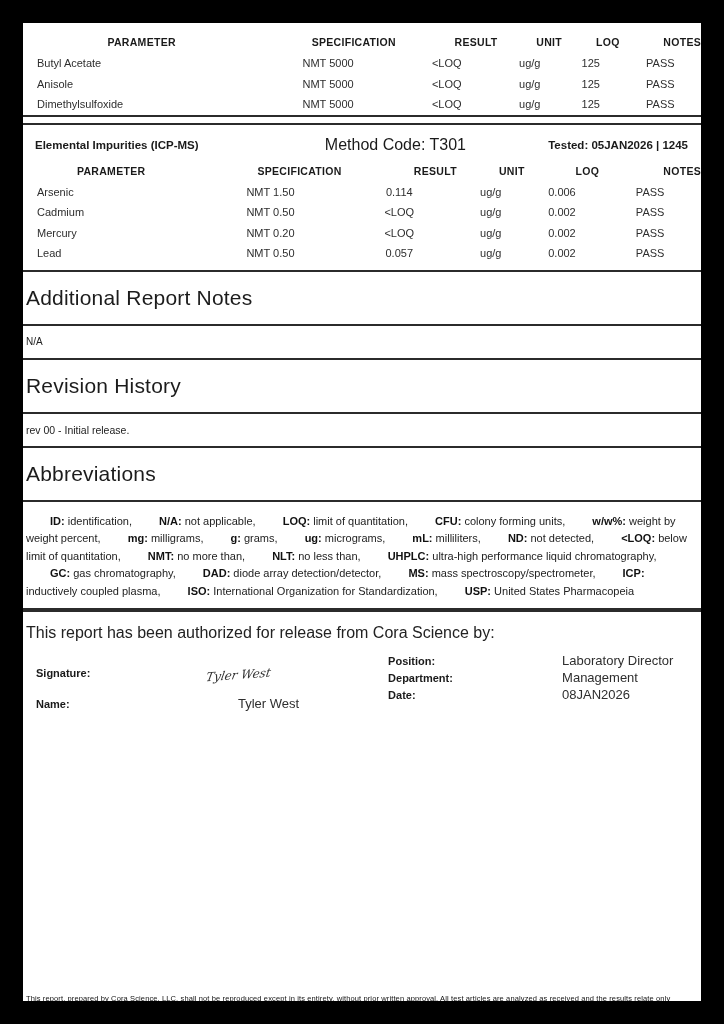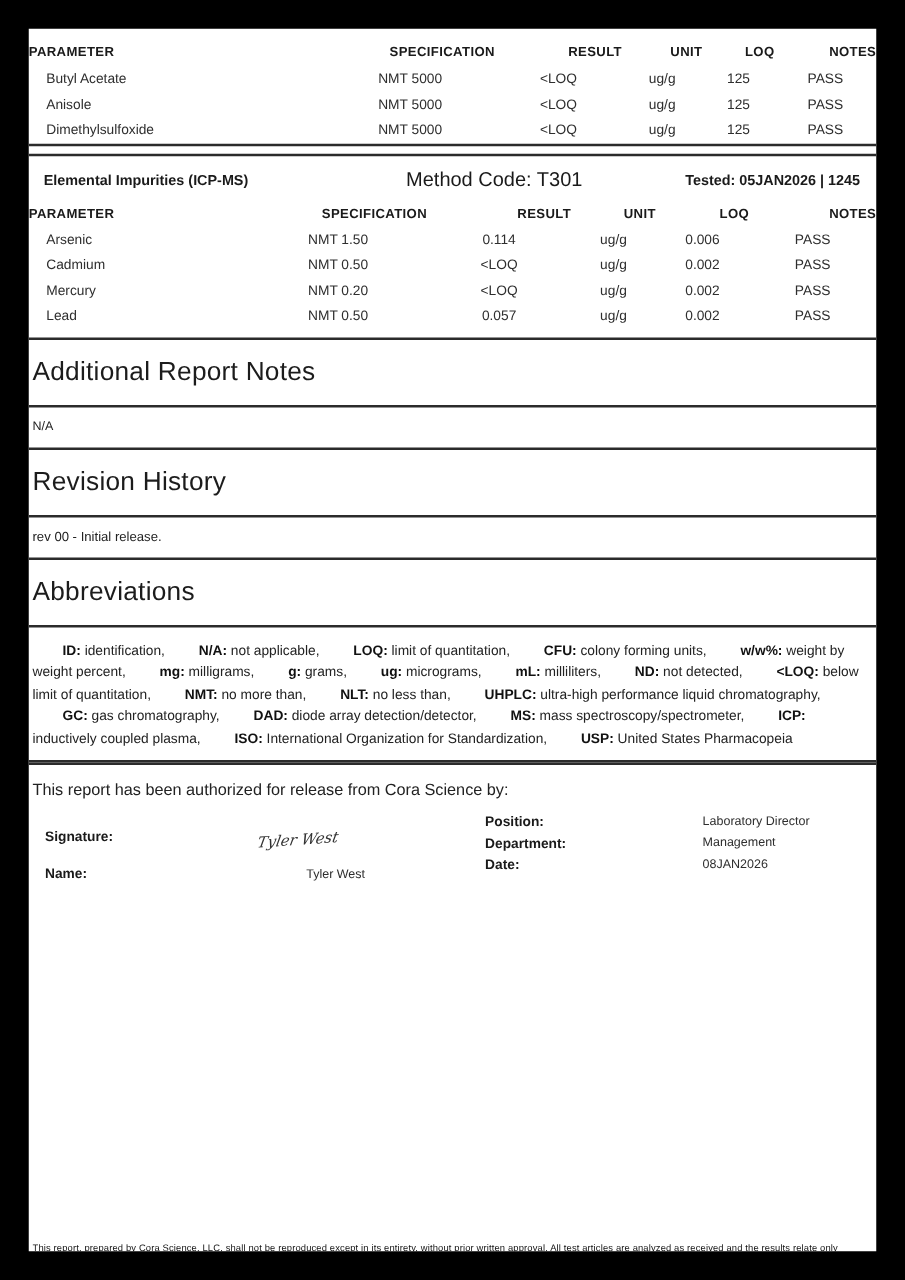--- a/index.html
+++ b/index.html
@@ -10,21 +10,21 @@
             background:#ffffff; overflow:hidden; color:#2a2a2a; }
 
   .rule { border-top:2px solid #2b2b2b; height:0; }
   .gap6 { height:6px; }
 
   
   table.coa { width:100%; border-collapse:collapse; table-layout:fixed; }
   table.coa th { font-size:10.5px; font-weight:bold; color:#1a1a1a; letter-spacing:.3px;
                  text-align:right; height:22px; vertical-align:middle; }
   table.coa td { font-size:11px; color:#2e2e2e; text-align:center; height:20.5px; vertical-align:middle; }
-  table.coa th:first-child { text-align:left; }
+  table.coa th:first-child { text-align:center; }
   table.coa td:first-child { text-align:left; padding-left:14px; }
   .t1 { margin-top:8px; }
 
   
   .sec-head { display:flex; align-items:center; padding:11px 13px 4px 12px; }
   .sec-head .sh-title  { flex:1 1 34%; font-size:11.5px; font-weight:bold; color:#1a1a1a; }
   .sec-head .sh-center { flex:1 1 32%; font-size:16px; font-weight:normal; color:#1a1a1a; text-align:right; }
   .sec-head .sh-right  { flex:1 1 34%; font-size:11.5px; font-weight:bold; color:#1a1a1a; text-align:right; }
   .t2 { margin-top:2px; }
   .t2-pad { height:6px; }
@@ -35,29 +35,29 @@
 
   
   .band { padding:9px 12px 9px 3px; font-size:10px; color:#222; line-height:14px; }
   .band.rev { font-size:10.5px; }
 
   
   .abbr { padding:11px 6px 8px 3px; font-size:11px; color:#222; line-height:17.5px; }
   .abbr b { color:#111;padding-left:24px; }
 
   
-  .auth-intro { margin:12px 0 0 3px; font-size:13px; color:#222; }
+  .auth-intro { margin:12px 0 0 3px; font-size:16px; color:#222; }
   .auth-grid { display:flex; margin-top:10px; padding:0 13px; }
   .auth-left { flex:0 0 54%; }
   .auth-right { flex:1 1 auto; }
   .a-row { display:flex; align-items:center; }
   .a-label { font-size:11px; font-weight:bold; color:#1a1a1a; }
   .auth-left .a-label { width:150px; }
   .auth-right .a-label { width:139px; }
-  .a-value { font-size:10px; color:#2e2e2e;padding-left:35px; }
+  .a-value { font-size:13px; color:#2e2e2e;padding-left:35px; }
   .auth-left .a-row.sig { margin-top:6px; height:30px; }
   .auth-left .a-row.nm  { margin-top:8px; }
   .auth-left .a-value { width:130px; text-align:center; }
   .auth-right .a-row { height:17px; }
   .sig-glyph { width:130px; height:30px; display:flex; justify-content:center; align-items:center; }
 
   
   .footer { position:absolute; left:3px; right:0; bottom:-3px; font-size:7.5px; letter-spacing:.12px;
             color:#111; white-space:nowrap; overflow:hidden; line-height:11px; }
 </style>

